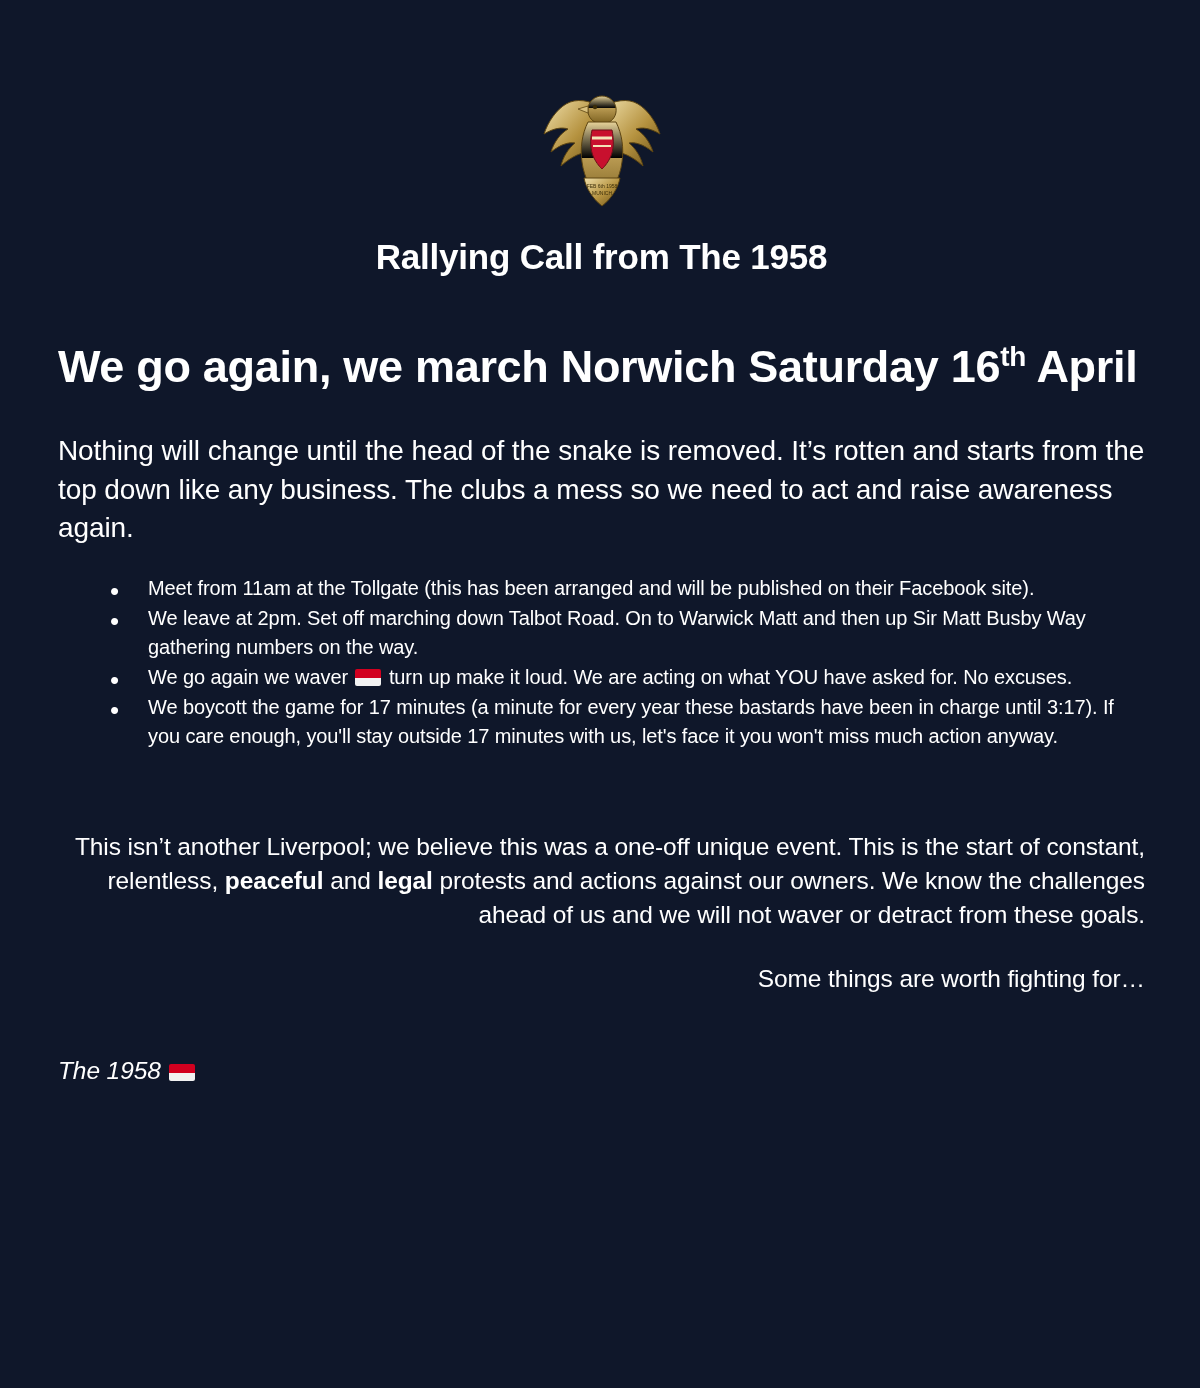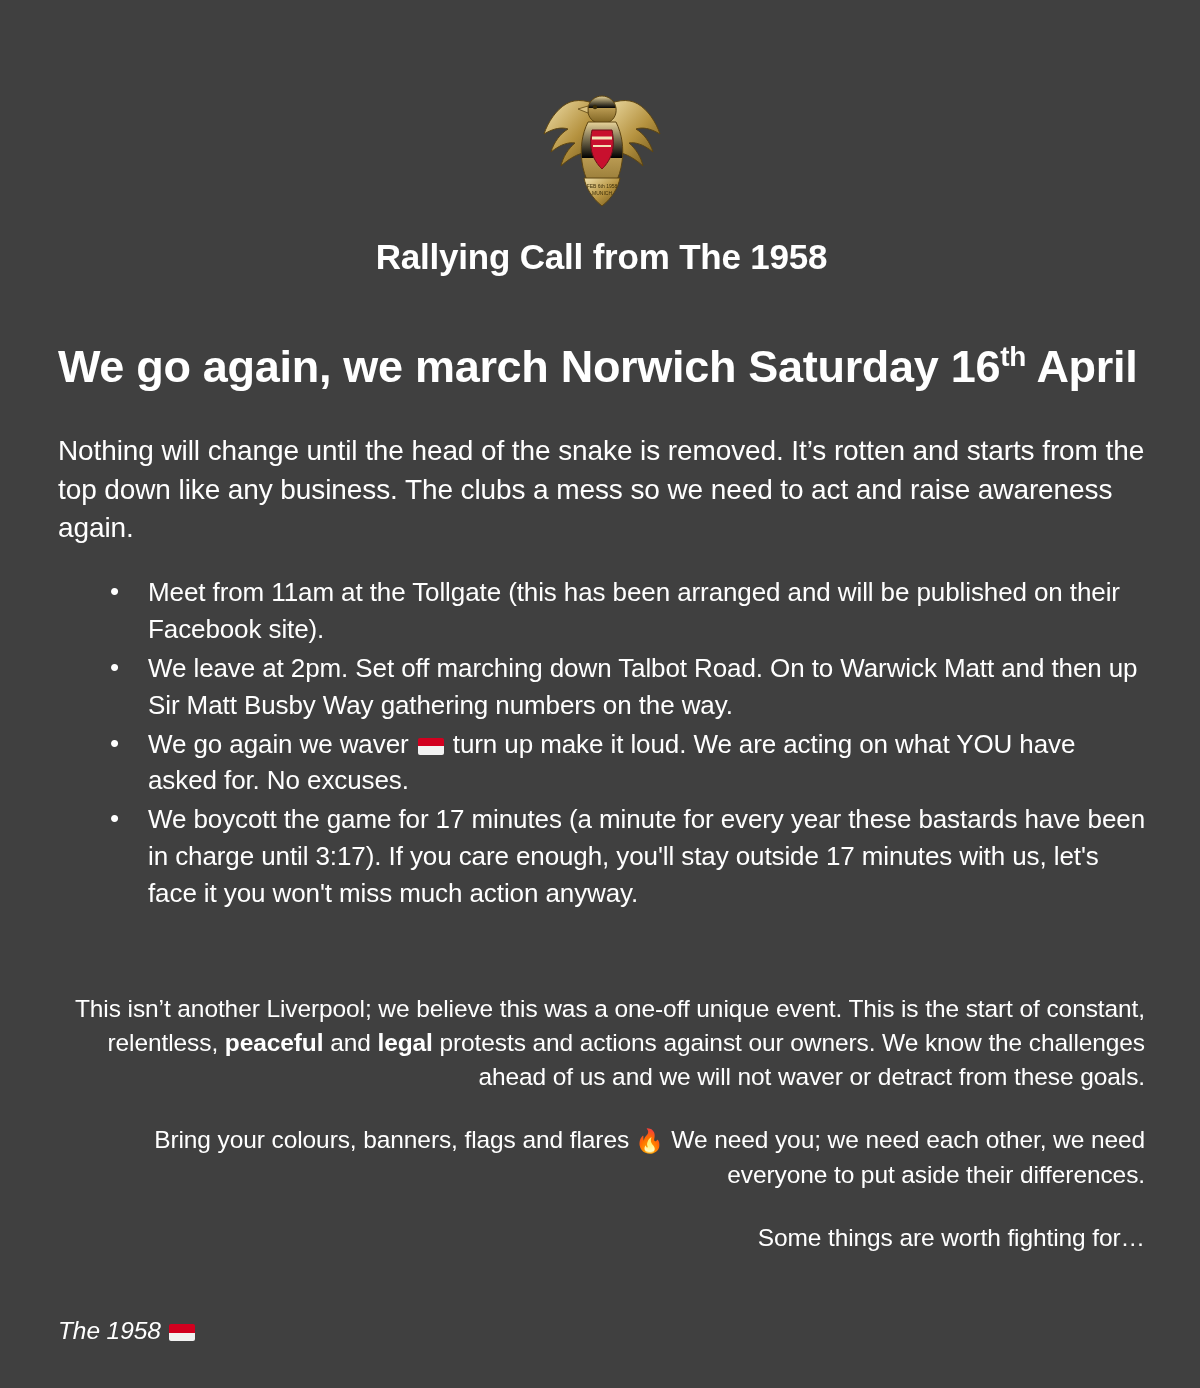--- a/index.html
+++ b/index.html
@@ -12,21 +12,21 @@
     min-height: 1388px;
     font-family: "Liberation Sans", sans-serif;
     color: #ffffff;
     -webkit-font-smoothing: antialiased;
   }
   .page {
     width: 1200px;
     min-height: 1388px;
     box-sizing: border-box;
     padding: 60px 55px 40px 58px;
-    background: #404040;
+    background: #0f172a;
     position: relative;
   }
   .crest-wrap {
     display: flex;
     justify-content: center;
     align-items: center;
     margin-top: 22px;
     margin-bottom: 14px;
   }
   .crest {
@@ -60,21 +60,21 @@
     line-height: 1.38;
     margin: 38px 0 0 0;
     letter-spacing: -0.1px;
   }
   ul.points {
     margin: 26px 0 0 0;
     padding-left: 46px;
     list-style: none;
   }
   ul.points li {
-    font-size: 26px;
+    font-size: 20px;
     line-height: 1.42;
     margin: 0 0 2px 0;
     position: relative;
     padding-left: 44px;
     letter-spacing: -0.1px;
   }
   ul.points li::before {
     content: "\2022";
     position: absolute;
     left: 6px;
@@ -177,19 +177,18 @@
     <li><span>Meet from 11am at the Tollgate (this has been arranged and will be published on their Facebook site).</span></li>
     <li><span>We leave at 2pm. Set off marching down Talbot Road. On to Warwick Matt and then up Sir Matt Busby Way gathering numbers on the way.</span></li>
     <li><span>We go again we waver </span><span class="flag"><i class="top"></i><i class="bot"></i></span><span> turn up make it loud. We are acting on what YOU have asked for. No excuses.</span></li>
     <li><span>We boycott the game for 17 minutes (a minute for every year these bastards have been in charge until 3:17). If you care enough, you'll stay outside 17 minutes with us, let's face it you won't miss much action anyway.</span></li>
   </ul>
 
   <div class="gap-block"></div>
 
   <p class="para first-para"><span>This isn’t another Liverpool; we believe this was a one-off unique event. This is the start of constant, relentless, </span><b>peaceful</b><span> and </span><b>legal</b><span> protests and actions against our owners.  We know the challenges ahead of us and we will not waver or detract from these goals.</span></p>
 
-  <p class="para"><span>Bring your colours, banners, flags and flares </span><span class="fire">🔥</span><span> We need you; we need each other, we need everyone to put aside their differences.</span></p>
 
   <p class="para">Some things are worth fighting for…</p>
 
   <p class="signoff"><span>The 1958 </span><span class="flag"><i class="top"></i><i class="bot"></i></span></p>
 
 </div>
 
 </body></html>

